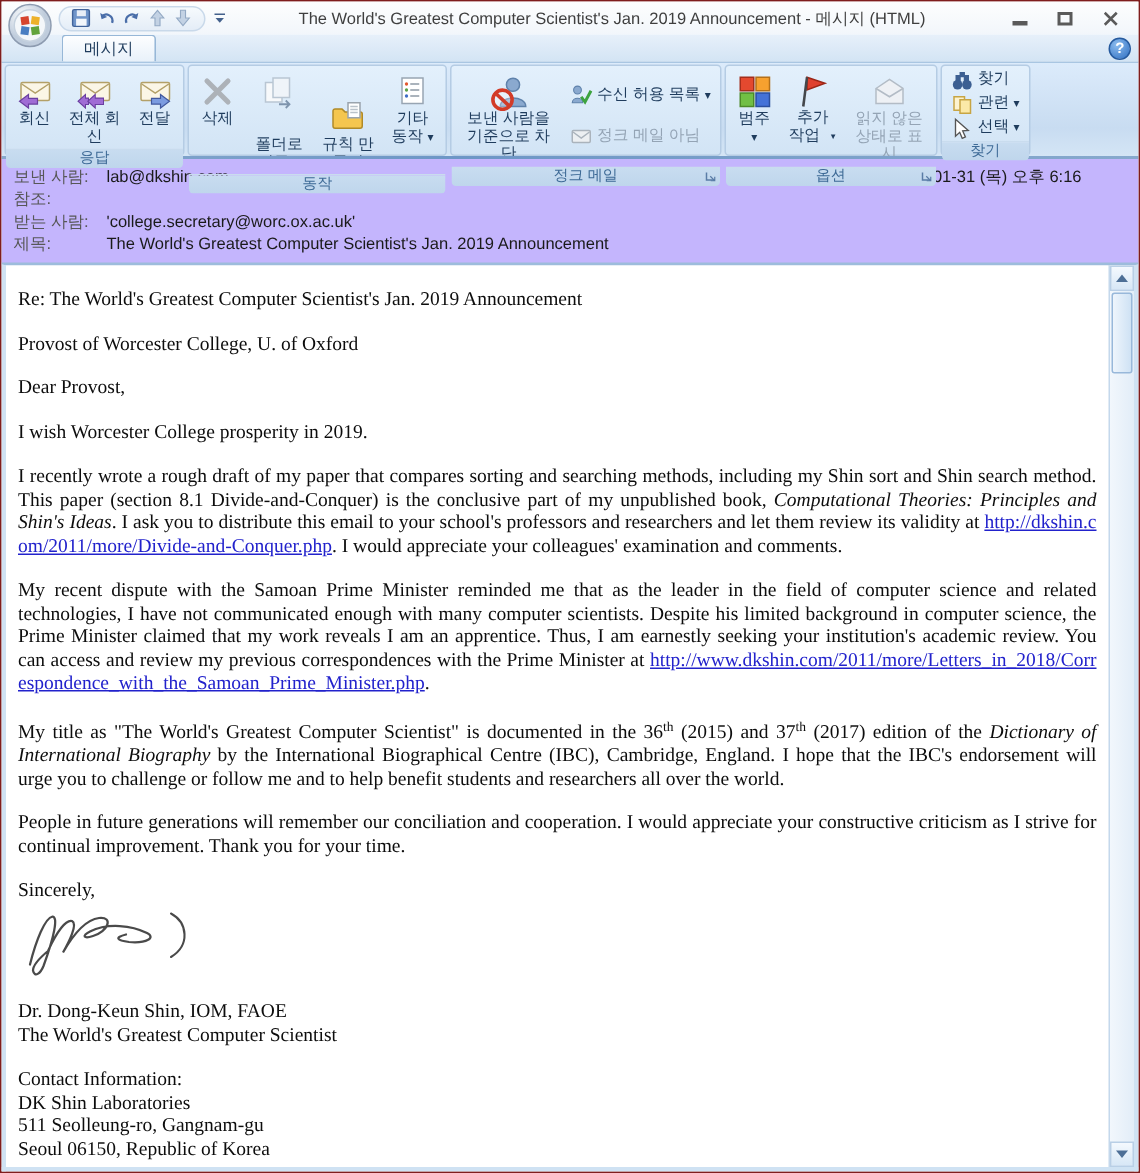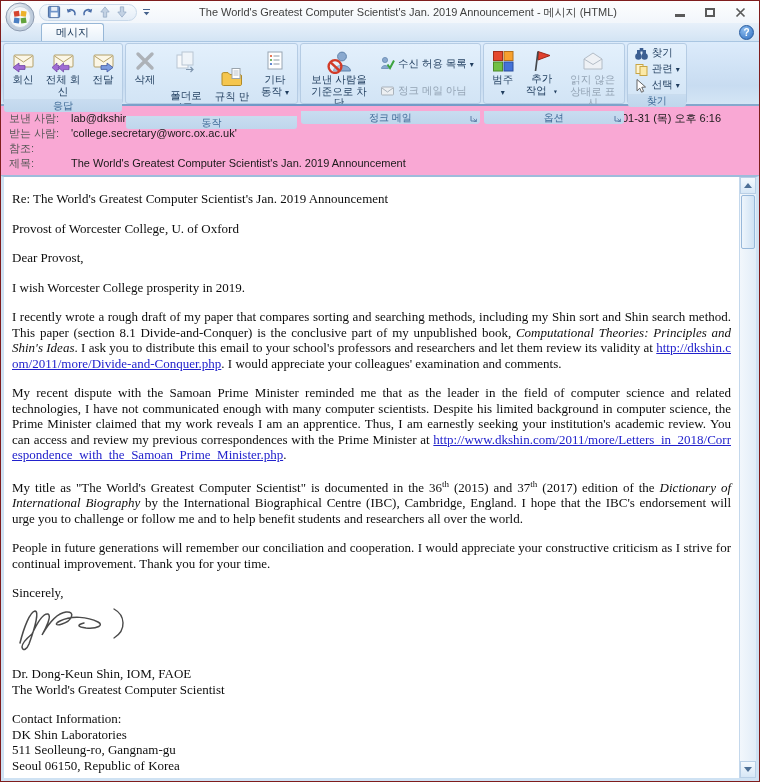--- a/index.html
+++ b/index.html
@@ -50,21 +50,21 @@
   .rbtn.small { flex-direction:row; align-items:center; gap:3px; padding:0 3px; height:16px; }
   .rbtn.small .ricon { height:15px; }
   .rbtn.disabled { cursor:default; }
   .rbtn.disabled .rlabel { color:#94a4b5; }
   .caret { font-size:8px; color:#1f3c5d; }
   .smallcol { display:flex; flex-direction:column; justify-content:space-evenly; align-items:flex-start; }
 
   .ribbon-sep { height:2px; background:linear-gradient(90deg,#87a9cd,#6d96c6 40%,#87a9cd); }
 
   
-  .headerpanel { background:#f9a8d4; padding:5px 8px 4px 8px; border-bottom:1px solid #9dbcdb; }
+  .headerpanel { background:#c4b5fd; padding:5px 8px 4px 8px; border-bottom:1px solid #9dbcdb; }
   .hrow { display:flex; font-size:11px; line-height:15px; color:#222; }
   .hlabel { width:62px; color:#575757; flex:none; }
   .hvalue { color:#1a1a1a; }
   .hdate { margin-left:auto; display:flex; gap:6px; padding-right:30px; }
   .hdate .hlabel { width:auto; }
 
   
   .bodywrap { flex:1; display:flex; border:3px solid #cfe2f3; border-top:1px solid #9dbcdb; min-height:0; }
   .mailbody { flex:1; background:#fff; padding:14px 8px 0 8px; overflow:hidden;
               font-family:"Liberation Serif", serif; font-size:13px; line-height:15.5px; color:#0d0d0d; }
@@ -385,26 +385,26 @@
   <div class="headerpanel">
     <div class="hrow">
       <span class="hlabel">보낸 사람:</span>
       <span class="hvalue">lab@dkshin.com</span>
       <span class="hdate">
         <span class="hlabel">보낸 날짜:</span>
         <span class="hvalue">2019-01-31 (목) 오후 6:16</span>
       </span>
     </div>
     <div class="hrow">
+      <span class="hlabel">참조:</span>
+      <span class="hvalue"></span>
+    </div>
+    <div class="hrow">
       <span class="hlabel">받는 사람:</span>
       <span class="hvalue">'college.secretary@worc.ox.ac.uk'</span>
-    </div>
-    <div class="hrow">
-      <span class="hlabel">참조:</span>
-      <span class="hvalue"></span>
     </div>
     <div class="hrow">
       <span class="hlabel">제목:</span>
       <span class="hvalue">The World's Greatest Computer Scientist's Jan. 2019 Announcement</span>
     </div>
   </div>
 
   <div class="bodywrap">
     <div class="mailbody">
       <p class="noj">Re: The World's Greatest Computer Scientist's Jan. 2019 Announcement</p>

